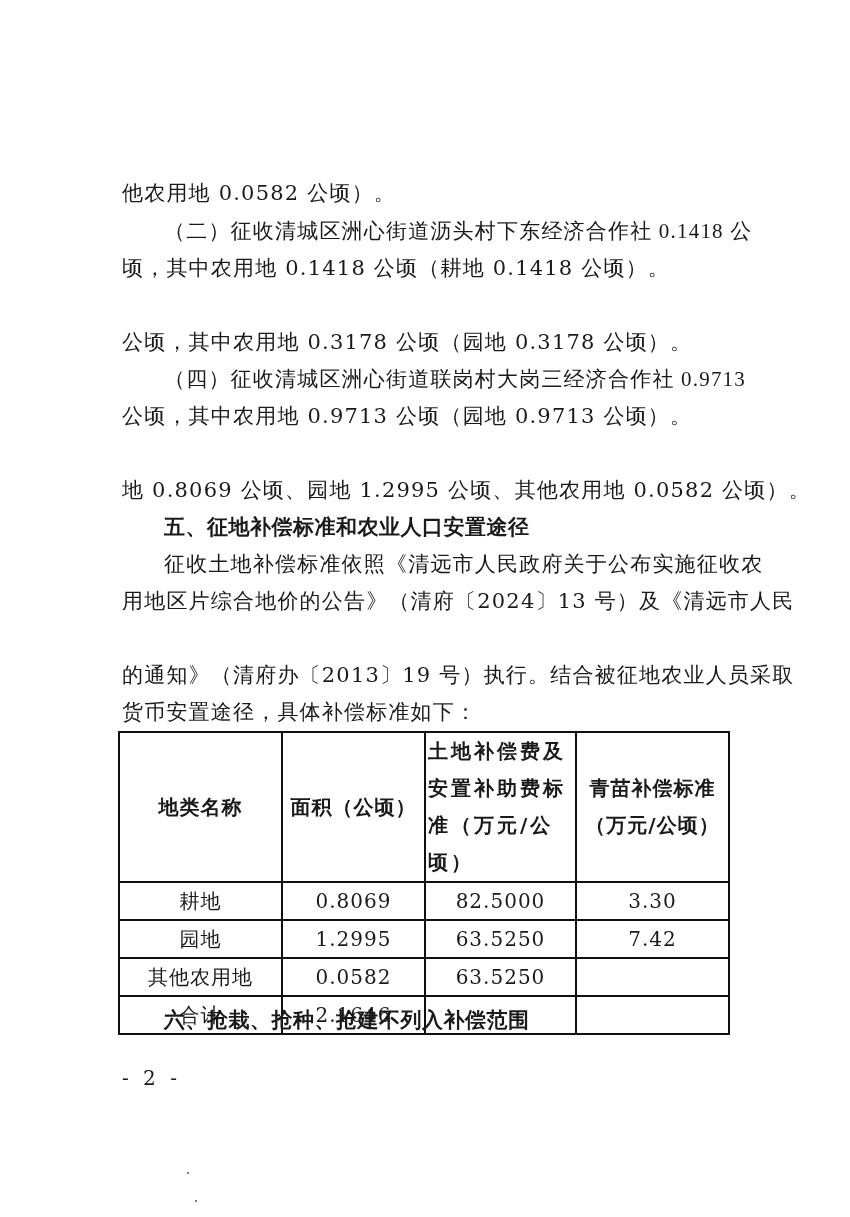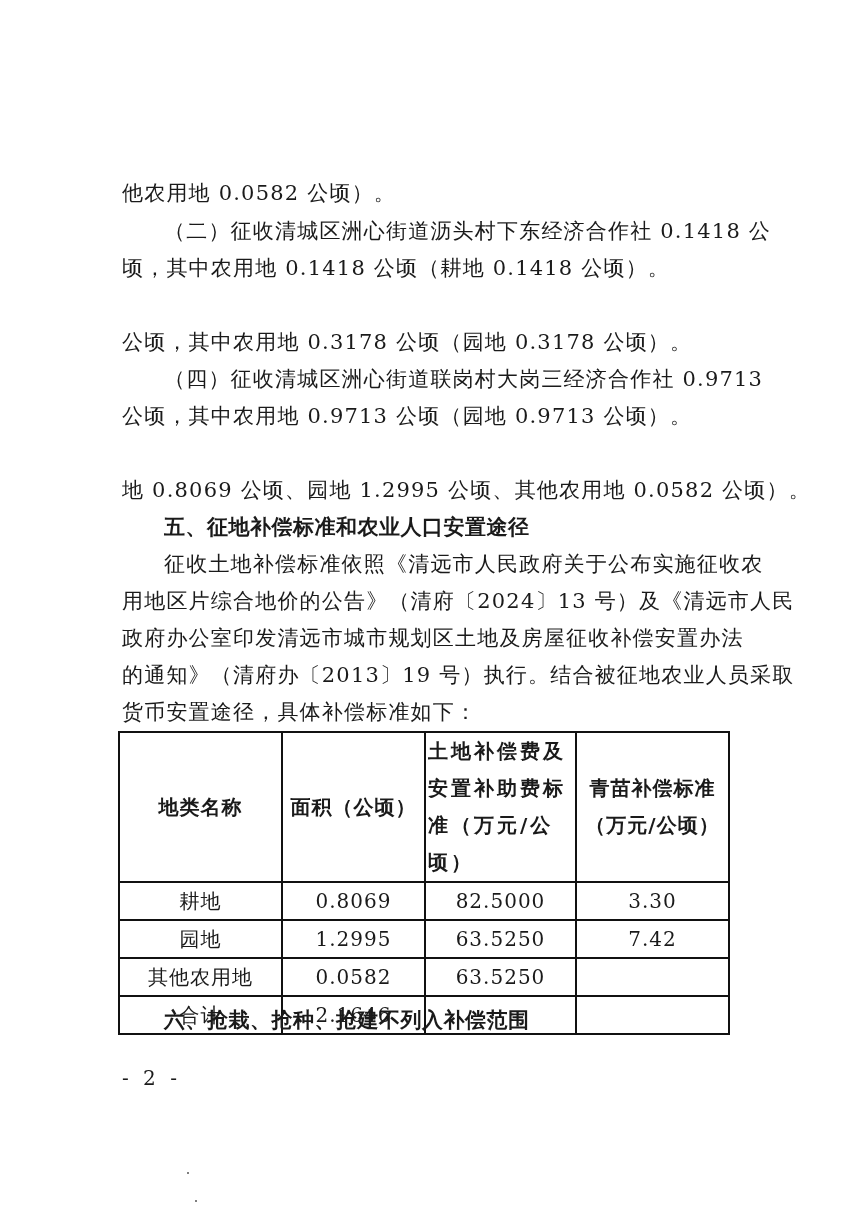--- a/index.html
+++ b/index.html
@@ -22,21 +22,21 @@
     }
     .line {
       position: absolute;
       left: 122px;
       width: 608px;
       font-size: 21px;
       line-height: 26px;
       white-space: nowrap;
       letter-spacing: 1.2px;
     }
-    .indent { left: 164px; width: 566px; }
+    .indent { left: 164px; width: 566px; font-family: Liberation Serif, serif; }
     .heading {
       font-family: "DejaVu Sans", "Liberation Sans", sans-serif;
       font-weight: bold;
       letter-spacing: 0.5px;
     }
     table.comp {
       position: absolute;
       left: 118px;
       top: 731px;
       border-collapse: collapse;
@@ -84,21 +84,20 @@
   <div class="line" style="top:180px;">他农用地 0.0582 公顷）。</div>
   <div class="line indent" style="top:218px;">（二）征收清城区洲心街道沥头村下东经济合作社 0.1418 公</div>
   <div class="line" style="top:255px;">顷，其中农用地 0.1418 公顷（耕地 0.1418 公顷）。</div>
   <div class="line" style="top:329px;">公顷，其中农用地 0.3178 公顷（园地 0.3178 公顷）。</div>
   <div class="line indent" style="top:366px;">（四）征收清城区洲心街道联岗村大岗三经济合作社 0.9713</div>
   <div class="line" style="top:403px;">公顷，其中农用地 0.9713 公顷（园地 0.9713 公顷）。</div>
   <div class="line" style="top:477px;">地 0.8069 公顷、园地 1.2995 公顷、其他农用地 0.0582 公顷）。</div>
   <div class="line indent heading" style="top:514px;">五、征地补偿标准和农业人口安置途径</div>
   <div class="line indent" style="top:551px;">征收土地补偿标准依照《清远市人民政府关于公布实施征收农</div>
   <div class="line" style="top:588px;">用地区片综合地价的公告》（清府〔2024〕13 号）及《清远市人民</div>
-  <div class="line" style="top:625px;">政府办公室印发清远市城市规划区土地及房屋征收补偿安置办法</div>
   <div class="line" style="top:662px;">的通知》（清府办〔2013〕19 号）执行。结合被征地农业人员采取</div>
   <div class="line" style="top:699px;">货币安置途径，具体补偿标准如下：</div>
 
   <table class="comp">
     <colgroup>
       <col style="width:163px">
       <col style="width:143px">
       <col style="width:151px">
       <col style="width:153px">
     </colgroup>

